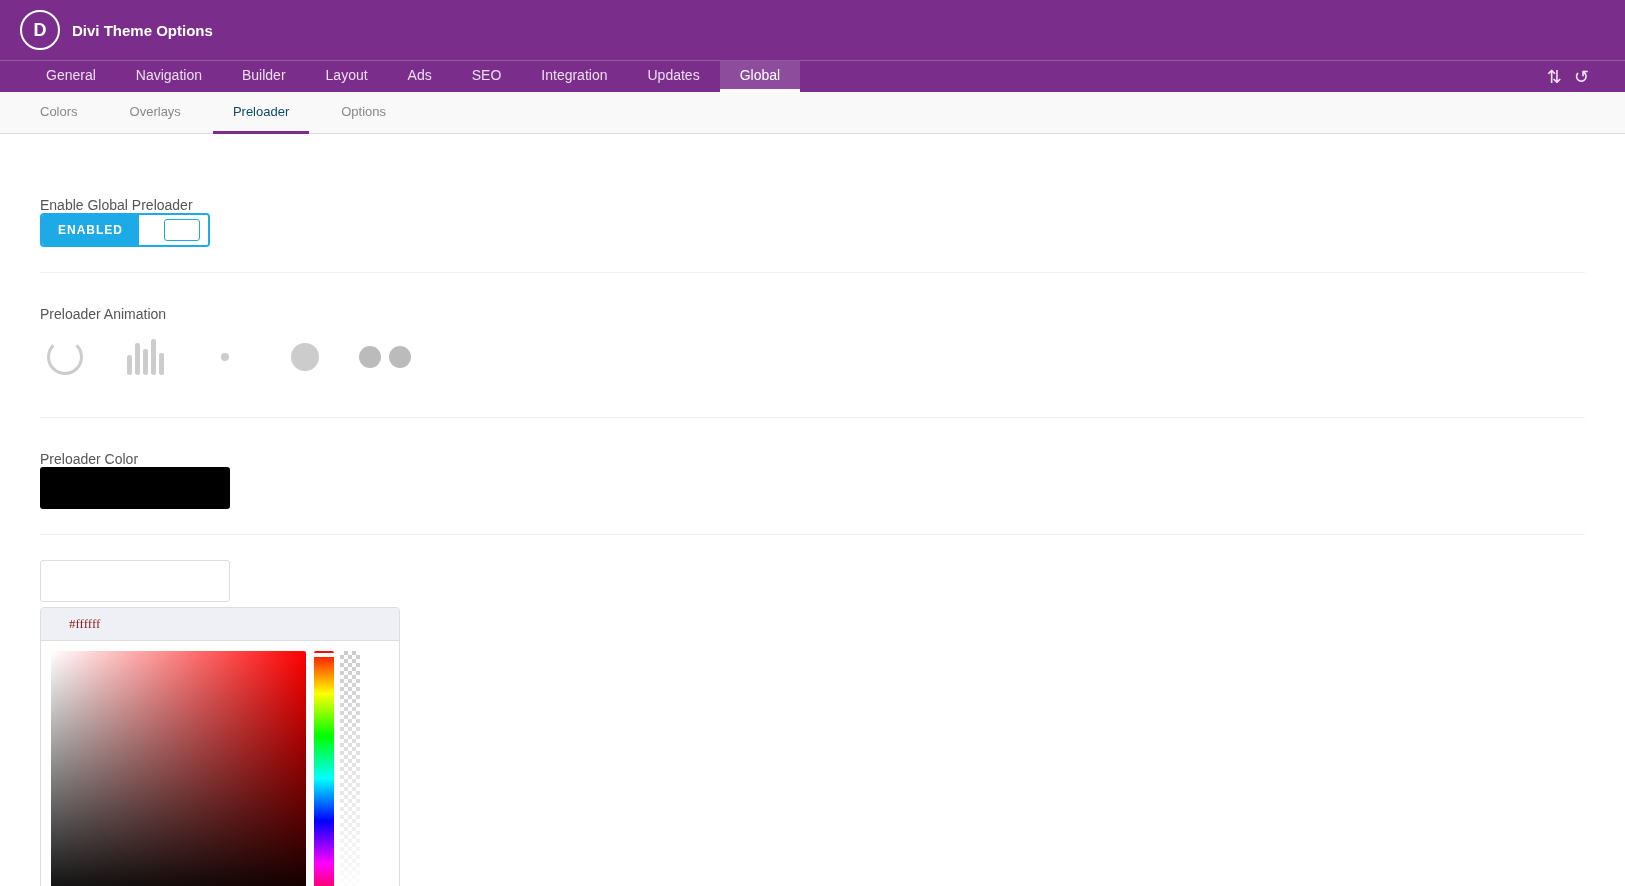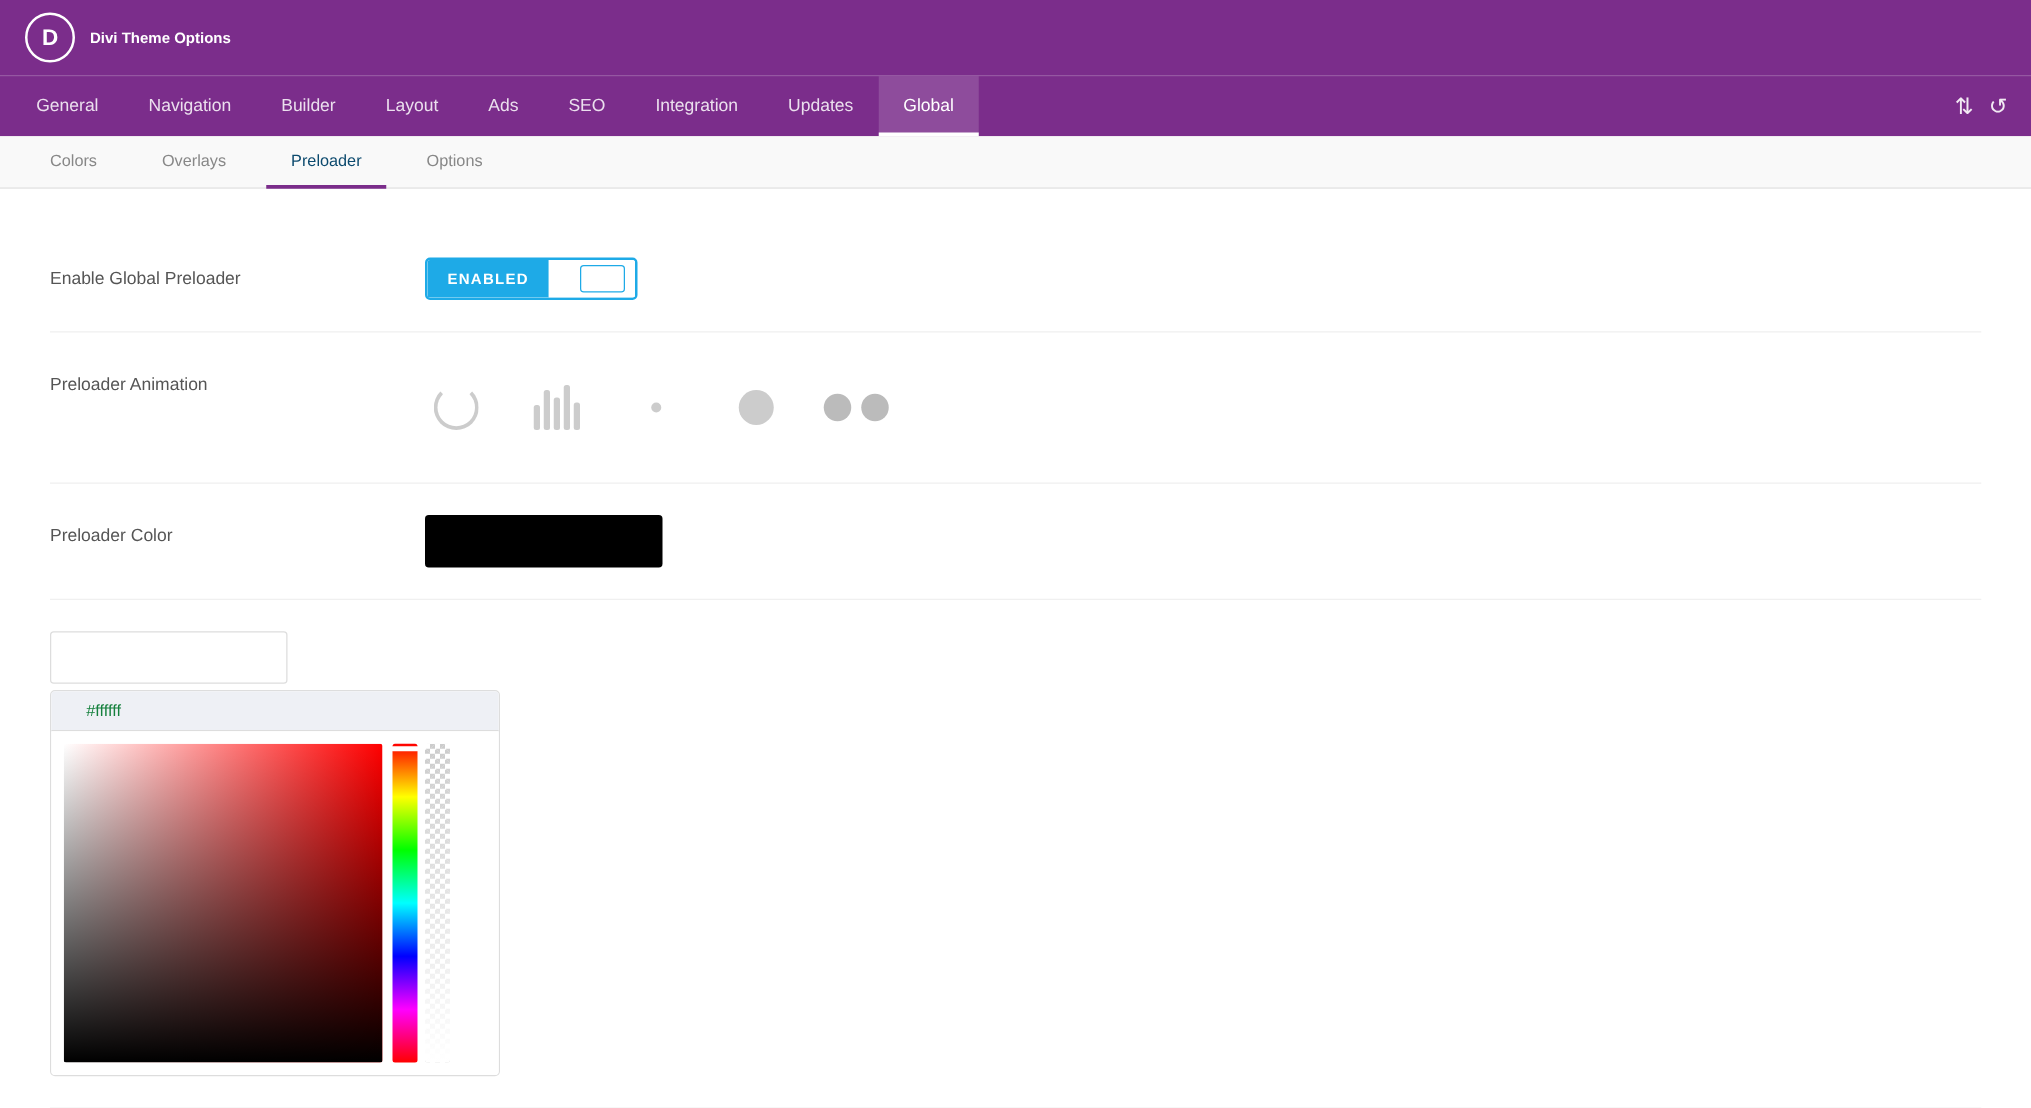--- a/index.html
+++ b/index.html
@@ -26,31 +26,31 @@
       border: 2px solid white;
       display: flex;
       align-items: center;
       justify-content: center;
       font-weight: bold;
       font-size: 18px;
       color: white;
     }
     .header-title {
       color: white;
-      font-size: 12px;
+      font-size: 15px;
       font-weight: 600;
     }
 
     
     .navbar {
       background: #7b2d8b;
       display: flex;
       align-items: stretch;
-      padding: 0 9px;
-      height: 49px;
+      padding: 0 26px;
+      height: 32px;
       border-top: 1px solid rgba(255,255,255,0.2);
     }
     .nav-item {
       color: rgba(255,255,255,0.85);
       padding: 0 20px;
       display: flex;
       align-items: center;
       cursor: pointer;
       font-size: 14px;
       font-weight: 500;
@@ -105,20 +105,21 @@
       padding: 30px 40px;
       min-height: calc(886px - 60px - 48px - 45px);
     }
 
     
     .setting-row {
       display: flex;
       align-items: flex-start;
       padding: 25px 0;
       border-bottom: 1px solid #f0f0f0;
+      flex-direction: column;
     }
     .setting-label {
       width: 300px;
       flex-shrink: 0;
       font-size: 14px;
       color: #555;
       font-weight: 500;
       padding-top: 8px;
     }
     .setting-control {
@@ -244,22 +245,22 @@
       width: 360px;
       border: 1px solid #ddd;
       border-radius: 4px;
       overflow: hidden;
       margin-top: 5px;
     }
     .color-hex-input {
       background: #eef0f5;
       padding: 8px 28px;
       font-size: 13px;
-      color: #15803d;
-      font-family: Liberation Sans, sans-serif;
+      color: #7f1d1d;
+      font-family: Liberation Serif, serif;
       border-bottom: 1px solid #ddd;
     }
     .color-picker-body {
       display: flex;
       gap: 0;
       background: white;
       padding: 10px;
     }
 
     

